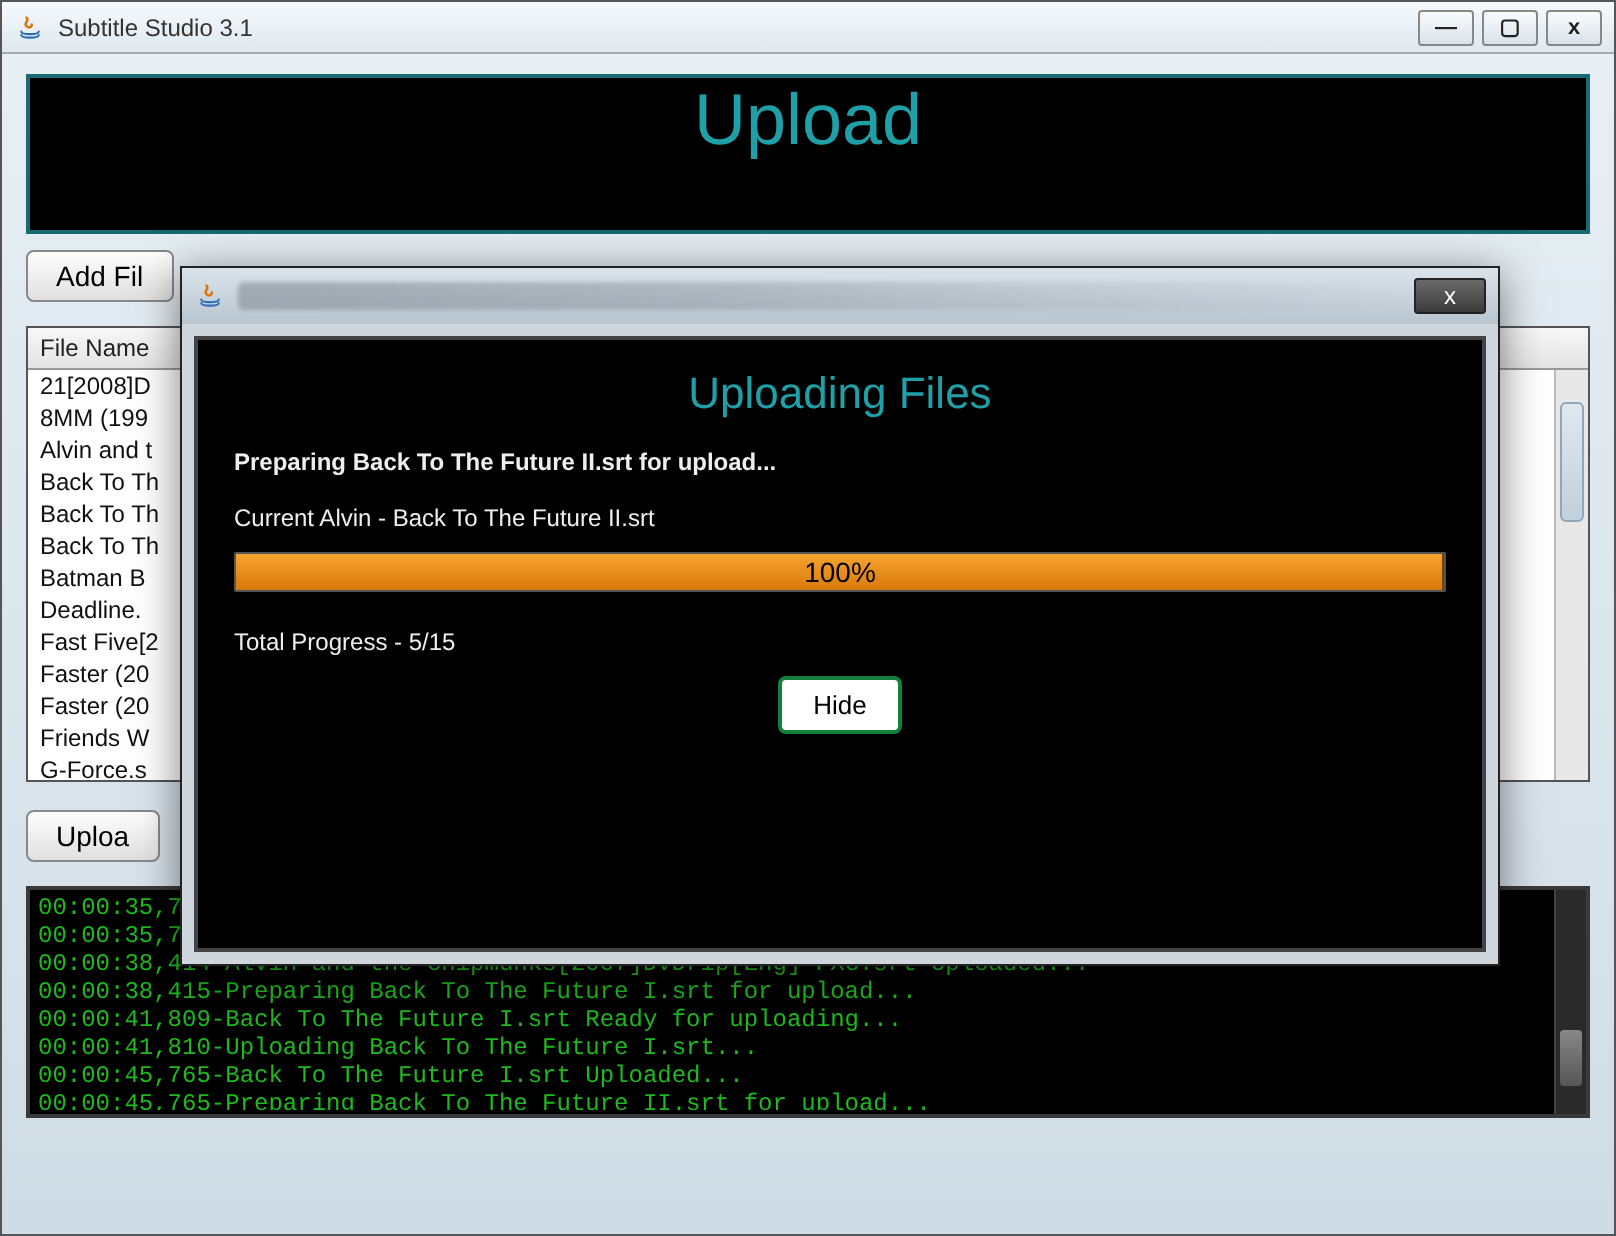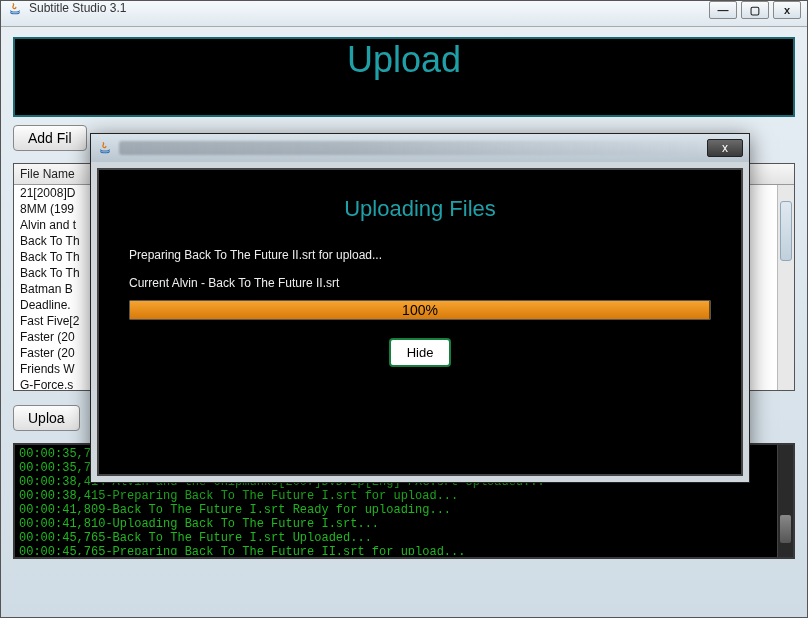--- a/index.html
+++ b/index.html
@@ -1,20 +1,20 @@
 <!DOCTYPE html>
 <html><head>
 <meta charset="utf-8">
 <style>
 * { box-sizing: border-box; margin: 0; padding: 0; }
 body { width: 808px; height: 618px; overflow: hidden; background: #4a6b7b; font-family: "Segoe UI", Tahoma, sans-serif; position: relative; }
 
 
 .main-window { position: absolute; top: 0; left: 0; width: 808px; height: 618px; background: linear-gradient(#e8f0f5,#d0dce5); border: 1px solid #555; }
-.main-titlebar { height: 26px; background: linear-gradient(#f5f9fc,#dfe8ef); display: flex; padding: 0 6px; border-bottom: 1px solid #aaa; }
+.main-titlebar { height: 26px; background: linear-gradient(#f5f9fc,#dfe8ef); display: flex; align-items: center; padding: 0 6px; border-bottom: 1px solid #aaa; }
 .java-icon { width: 16px; height: 16px; margin-right: 6px; display: inline-flex; align-items: center; justify-content: center; }
 .java-icon svg { width: 14px; height: 14px; }
 .main-title { font-size: 12px; color: #333; flex: 1; }
 .win-controls { display: flex; gap: 4px; }
 .win-btn { width: 28px; height: 18px; background: linear-gradient(#fafcfd,#d8e2ea); border: 1px solid #888; border-radius: 2px; font-size: 11px; display: flex; align-items: center; justify-content: center; cursor: pointer; font-weight: bold; color: #222; }
 
 .main-body { padding: 10px 12px; height: calc(100% - 26px); display: flex; flex-direction: column; gap: 8px; }
 
 .upload-header { background: #000; border: 2px solid #196a72; height: 80px; display: flex; align-items: flex-start; justify-content: center; }
 .upload-header-text { color: #1fa0a8; font-size: 36px; font-weight: 300; }
@@ -37,24 +37,24 @@
 .console-scroll { width: 16px; background: #2a2a2a; border-left: 1px solid #444; position: relative; margin: -2px -4px -2px 2px; }
 .console-scroll-thumb { position: absolute; bottom: 14px; left: 2px; right: 2px; height: 28px; background: linear-gradient(#888,#555); border-radius: 2px; }
 
 
 .dialog { position: absolute; left: 90px; top: 133px; width: 660px; height: 350px; background: #cfd6dc; border: 1px solid #222; box-shadow: 0 4px 20px rgba(0,0,0,0.5); }
 .dialog-titlebar { height: 28px; background: linear-gradient(#dae3ea,#b9c5cf); display: flex; align-items: center; padding: 0 6px; }
 .dialog-titlebar .java-icon { margin-right: 6px; }
 .dialog-title-blur { flex: 1; height: 14px; background: linear-gradient(90deg, rgba(80,90,100,0.35) 0%, rgba(80,90,100,0.25) 40%, rgba(80,90,100,0.1) 70%, rgba(80,90,100,0) 100%); filter: blur(1px); border-radius: 3px; margin-right: 6px; }
 .dialog-close { width: 36px; height: 18px; background: linear-gradient(#6a6a6a,#3a3a3a); border: 1px solid #222; border-radius: 2px; color: #fff; font-size: 12px; display: flex; align-items: center; justify-content: center; cursor: pointer; }
 
-.dialog-body { margin: 6px; height: calc(100% - 40px); background: #000; border: 2px solid #444; padding: 16px; display: flex; flex-direction: column; gap: 12px; }
+.dialog-body { margin: 6px; height: calc(100% - 40px); background: #000; border: 2px solid #444; padding: 4px; display: flex; flex-direction: column; }
 .dialog-heading { color: #1fa0a8; font-size: 22px; text-align: center; padding: 10px 0 14px; font-weight: 400; }
 .dialog-content { padding: 0 14px; color: #eee; font-size: 12px; }
-.status-line { margin-bottom: 14px; }
+.status-line { margin-bottom: 14px; font-weight: bold; }
 .label-line { margin-bottom: 10px; }
 .progress { height: 20px; background: linear-gradient(#f0f0f0,#cfcfcf); border: 1px solid #555; position: relative; margin-bottom: 18px; border-radius: 1px; overflow: hidden; }
 .progress-fill { position: absolute; left: 0; top: 0; bottom: 0; background: linear-gradient(#f6a330,#d87a0a); border-right: 1px solid #7a4400; }
 .progress-text { position: absolute; left: 0; right: 0; top: 0; bottom: 0; display: flex; align-items: center; justify-content: center; font-size: 14px; color: #000; }
 .hide-btn-row { display: flex; justify-content: center; margin-top: 2px; }
 .hide-btn { background: #fff; border: 2px solid #15803d; border-radius: 4px; padding: 5px 16px; font-size: 13px; cursor: pointer; }
 </style>
 </head>
 <body>
 
@@ -139,18 +139,19 @@
   </div>
   <div class="dialog-body">
     <div class="dialog-heading">Uploading Files</div>
     <div class="dialog-content">
       <div class="status-line">Preparing Back To The Future II.srt for upload...</div>
       <div class="label-line">Current Alvin -  Back To The Future II.srt</div>
       <div class="progress">
         <div class="progress-fill" id="pf1" style="width: 100%;"></div>
         <div class="progress-text">100%</div>
       </div>
+      <div class="label-line">Total Progress -  5/15</div>
       <div class="hide-btn-row">
         <button class="hide-btn">Hide</button>
       </div>
     </div>
   </div>
 </div>
 
 </body></html>

